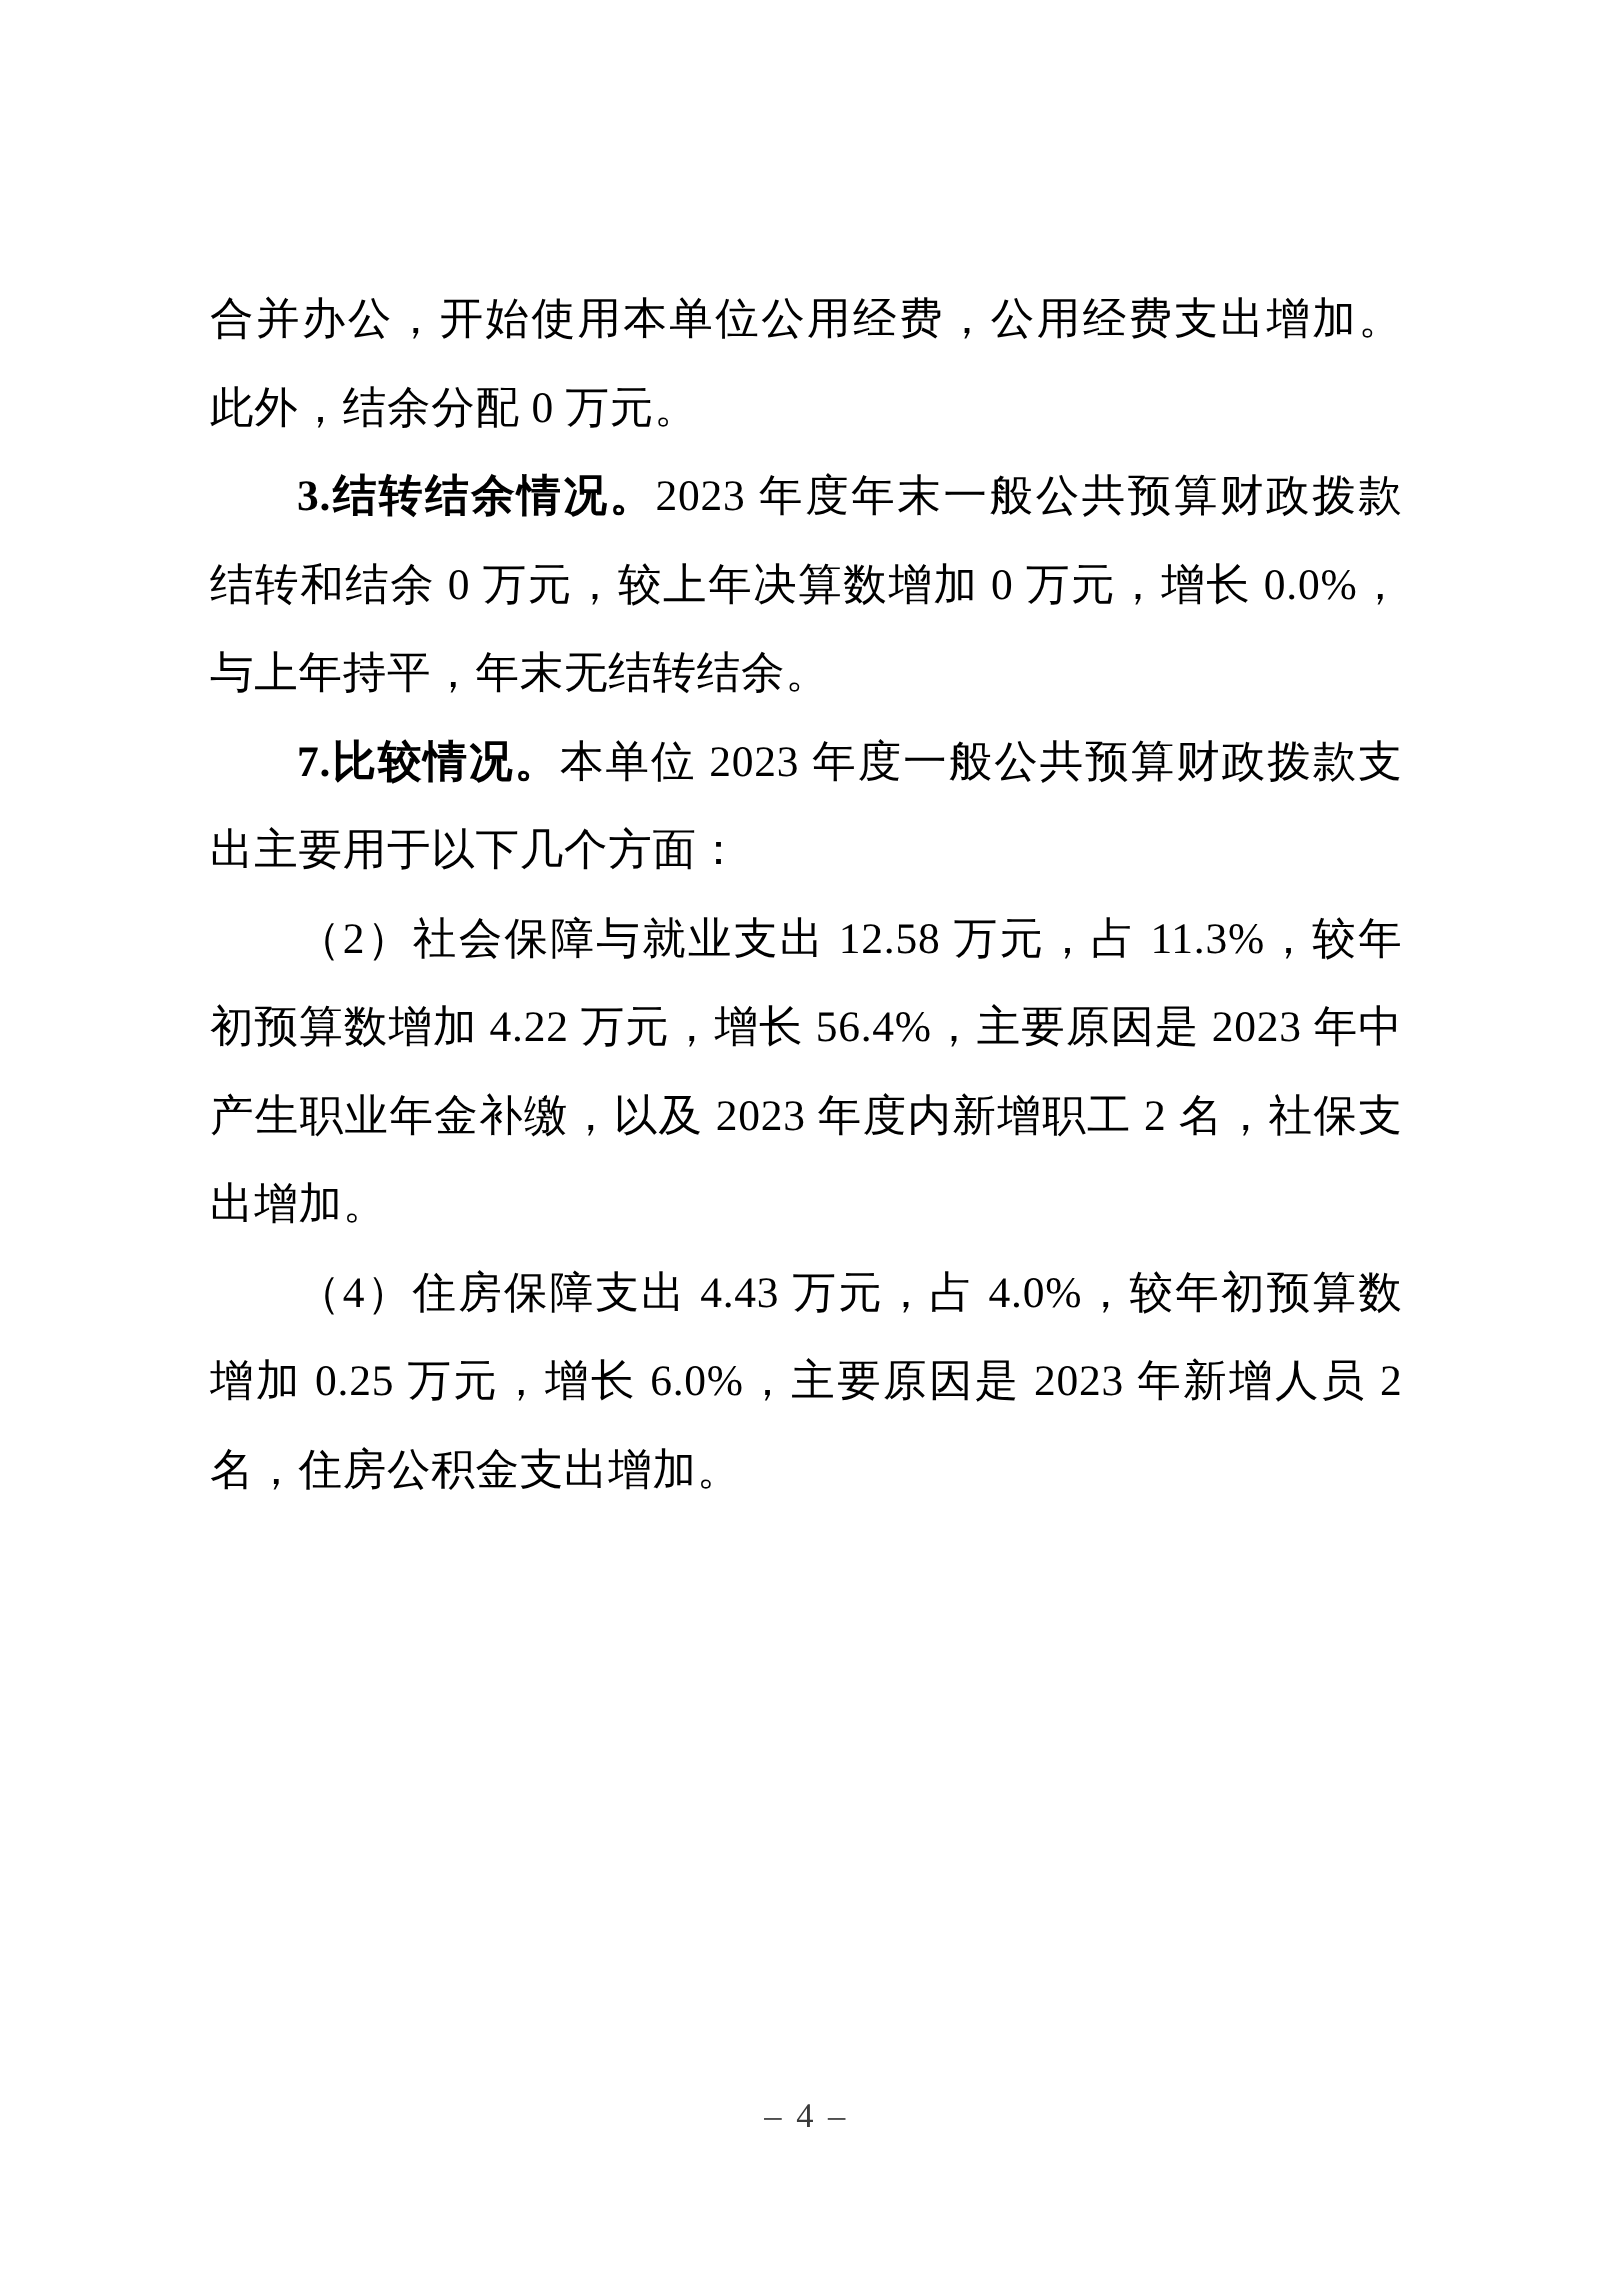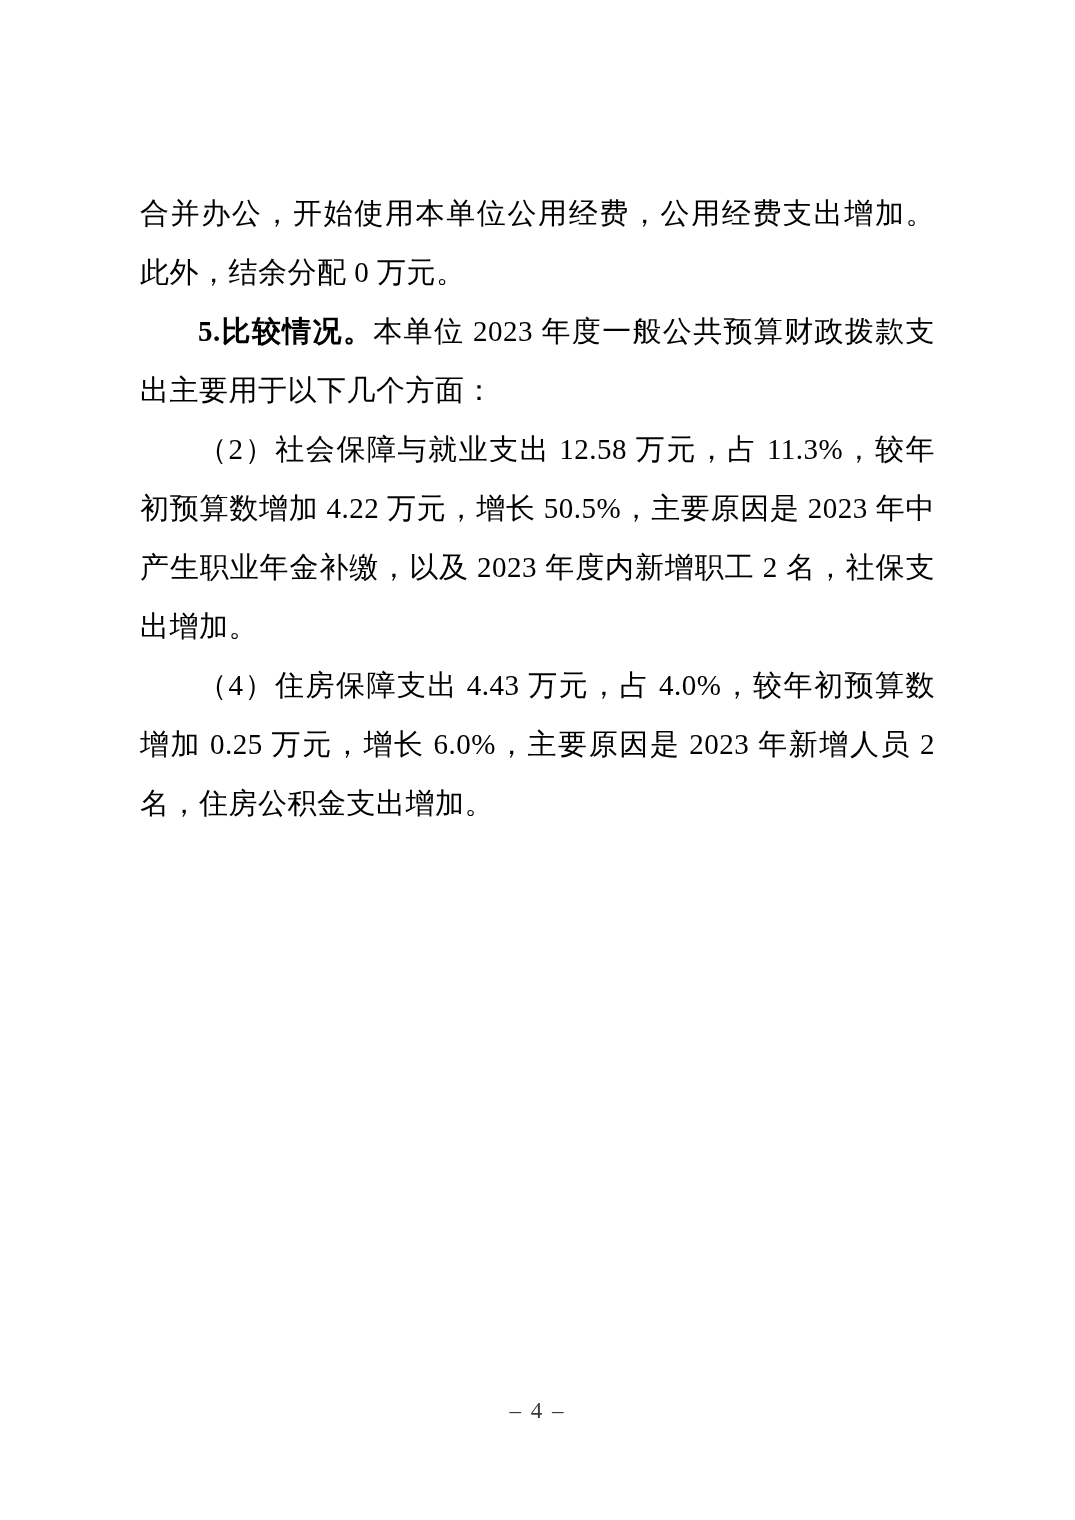--- a/index.html
+++ b/index.html
@@ -48,25 +48,26 @@
   }
 </style>
 </head>
 <body>
 
 <div class="page">
   <div class="body-text">
 
     <p class="para"><span>合并办公，开始使用本单位公用经费，公用经费支出增加。此外，结余分配 0 万元。</span></p>
 
+    <p class="para indent"><span class="bold">3.结转结余情况。</span><span>2023 年度年末一般公共预算财政拨款结转和结余 0 万元，较上年决算数增加 0 万元，增长 0.0%，与上年持平，年末无结转结余。</span></p>
 
-    <p class="para indent"><span class="bold">5.比较情况。</span><span>本单位 2023 年度一般公共预算财政拨款支出主要用于以下几个方面：</span></p>
+    <p class="para indent"><span class="bold">7.比较情况。</span><span>本单位 2023 年度一般公共预算财政拨款支出主要用于以下几个方面：</span></p>
 
 
-    <p class="para indent"><span>（2）社会保障与就业支出 12.58 万元，占 11.3%，较年初预算数增加 4.22 万元，增长 50.5%，主要原因是 2023 年中产生职业年金补缴，以及 2023 年度内新增职工 2 名，社保支出增加。</span></p>
+    <p class="para indent"><span>（2）社会保障与就业支出 12.58 万元，占 11.3%，较年初预算数增加 4.22 万元，增长 56.4%，主要原因是 2023 年中产生职业年金补缴，以及 2023 年度内新增职工 2 名，社保支出增加。</span></p>
 
 
     <p class="para indent"><span>（4）住房保障支出 4.43 万元，占 4.0%，较年初预算数增加 0.25 万元，增长 6.0%，主要原因是 2023 年新增人员 2 名，住房公积金支出增加。</span></p>
 
   </div>
 
   <div class="footer"><span>– 4 –</span></div>
 </div>
 
 </body></html>

